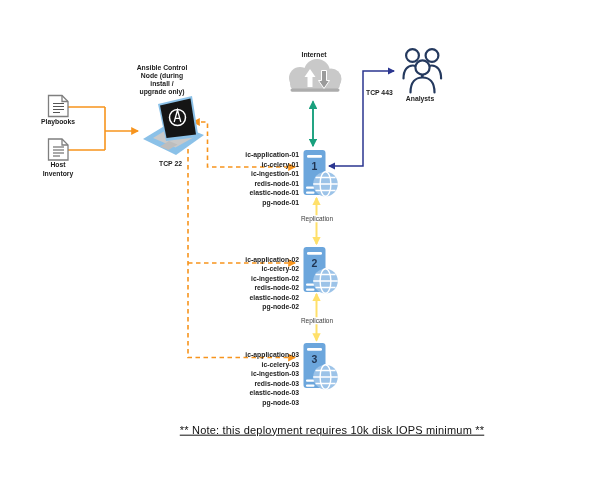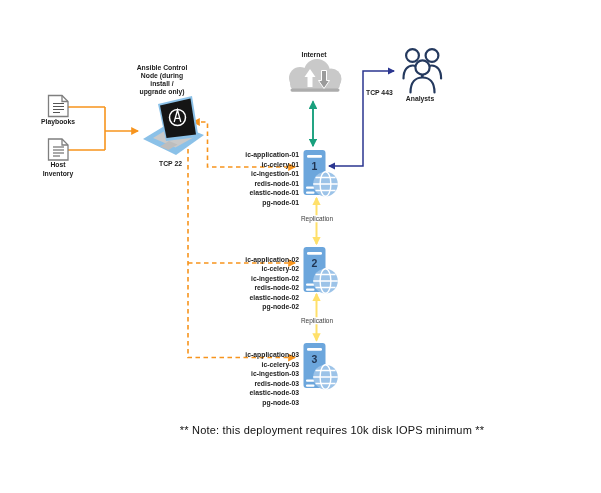--- a/index.html
+++ b/index.html
@@ -14,21 +14,21 @@
   .ctr{transform:translateX(-50%);text-align:center;}
   .mid{transform:translate(-50%,-50%);text-align:center;}
   .caption-block{line-height:8.2px;}
   .host-block{line-height:8.8px;}
   .hostnames{line-height:9.5px;text-align:right;}
   .hostnames div{height:9.5px;}
   .repl{
     font-weight:normal;font-size:6.5px;color:#3d3d3d;background:#ffffff;padding:0 2px;
   }
   .server-num{font-size:10.5px;color:#1f3350;}
-  .note{font-weight:normal;font-size:11px;color:#111111;letter-spacing:0.2px;}
+  .note{font-weight:normal;font-size:11px;color:#111111;letter-spacing:0.2px;text-decoration:underline;}
   svg{position:absolute;left:0;top:0;}
 </style>
 </head>
 <body>
 
 <div class="canvas">
 
   <svg width="601" height="493" viewBox="0 0 601 493">
     <defs>
       <marker id="aO" viewBox="0 0 10 10" refX="8.5" refY="5" markerWidth="5" markerHeight="5" orient="auto-start-reverse">

